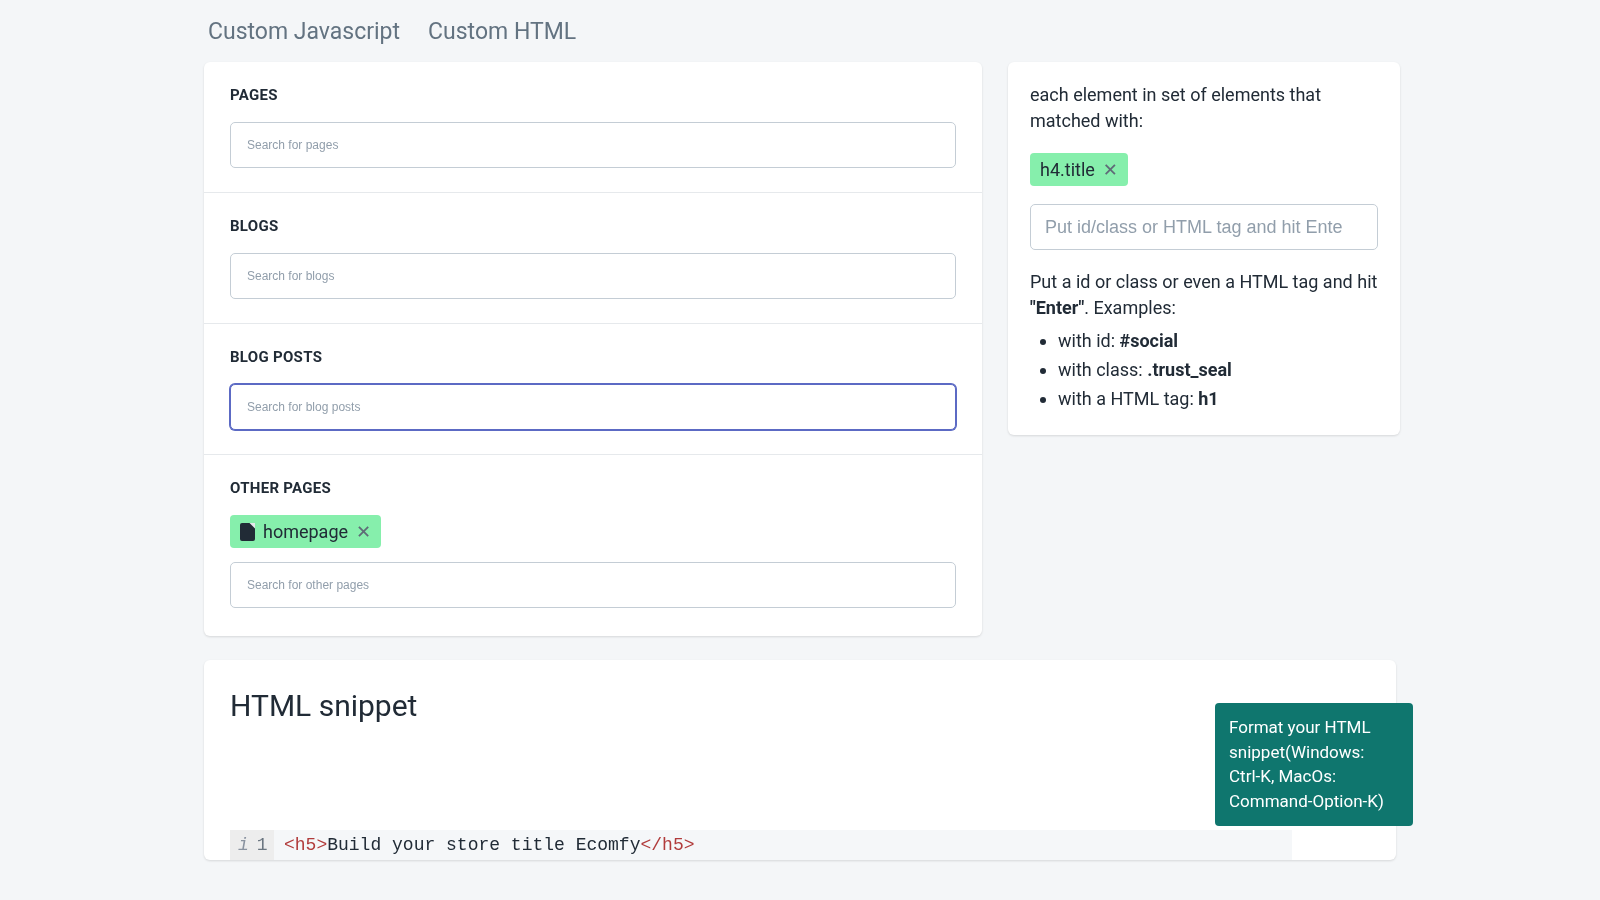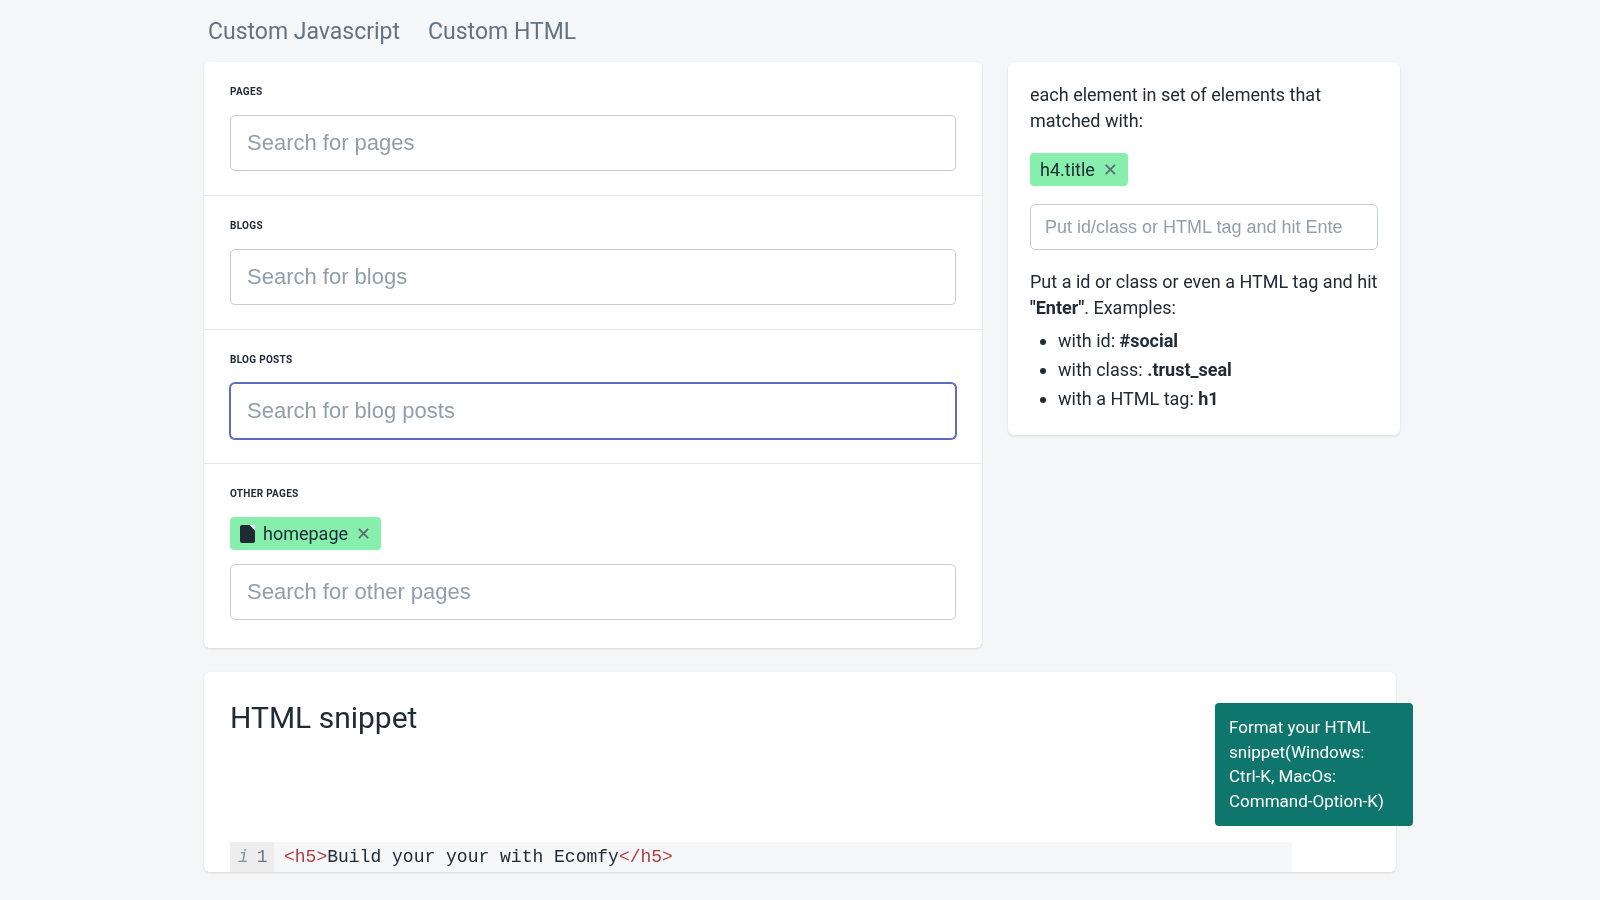--- a/index.html
+++ b/index.html
@@ -49,34 +49,34 @@
   }
   .left-card {
     padding: 0;
   }
   .section {
     padding: 24px 26px 24px 26px;
     border-bottom: 1px solid #e6e9ec;
   }
   .section:last-child { border-bottom: none; }
   .section-title {
-    font-size: 10px;
+    font-size: 15px;
     font-weight: 700;
     letter-spacing: 0.3px;
     color: #212b36;
     text-transform: uppercase;
     margin-bottom: 18px;
   }
   .search-input {
     width: 100%;
-    height: 56px;
+    height: 46px;
     border: 1px solid #c4cdd5;
     border-radius: 5px;
     padding: 0 16px;
-    font-size: 22px;
+    font-size: 12px;
     color: #212b36;
   }
   .search-input::placeholder { color: #919eab; }
   .search-input.focus { border-color:#5c6ac4; box-shadow: 0 0 0 1px #5c6ac4; }
   .chip-row { display:flex; gap:10px; flex-wrap:wrap; margin-bottom:14px;}
   .chip {
     display:inline-flex;
     align-items:center;
     gap:8px;
     background:#86efac;
@@ -233,17 +233,17 @@
 </div>
 
 <div class="snippet-card">
   <div class="snippet-title">HTML snippet</div>
   <div class="format-link">Format</div>
   <div class="editor">
     <div class="gutter">
       <span class="info">i</span>
       <span>1</span>
     </div>
-    <div class="code"><span class="tag-open">&lt;h5&gt;</span><span class="txt">Build your your with Ecomfy</span><span class="tag-close">&lt;/h5&gt;</span></div>
+    <div class="code"><span class="tag-open">&lt;h5&gt;</span><span class="txt">Build your store title Ecomfy</span><span class="tag-close">&lt;/h5&gt;</span></div>
   </div>
 </div>
 
 <div class="tooltip-box">Format your HTML snippet(Windows: Ctrl-K, MacOs: Command-Option-K)</div>
 
 </body></html>

